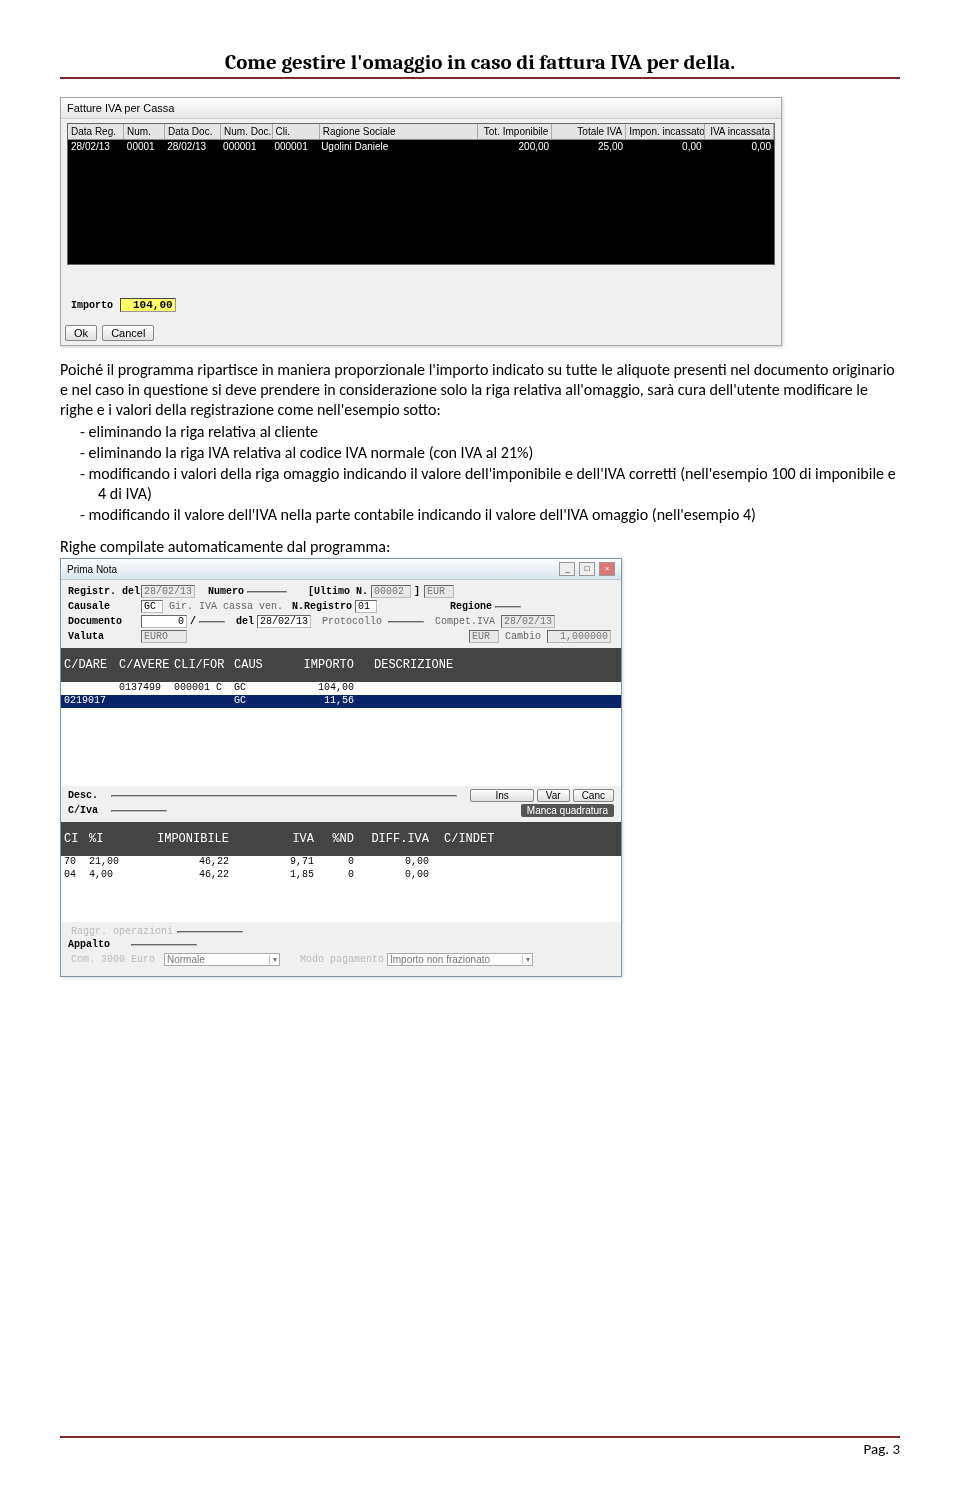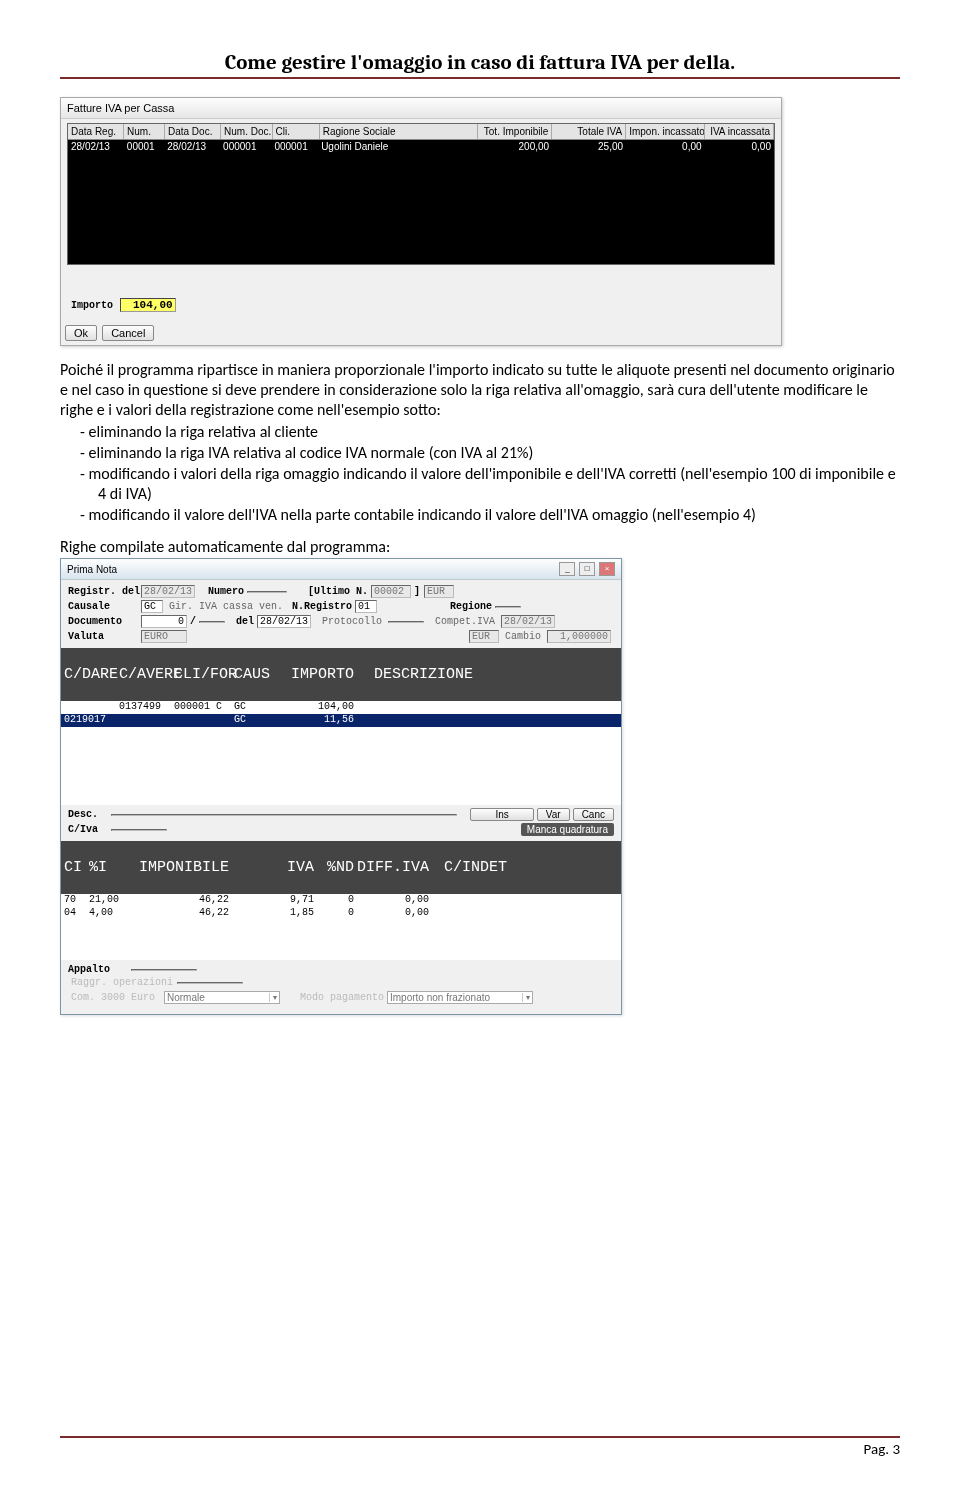--- a/index.html
+++ b/index.html
@@ -192,23 +192,23 @@
   .fplain {
     font-family: "Courier New", monospace;
     font-size: 10px;
     color: #666;
     margin: 0 3px;
   }
   .section-bar {
     background: #444;
     color: #fff;
     font-family: "Courier New", monospace;
-    font-size: 15px;
-    display: flex;
-    padding: 18px 3px;
+    font-size: 12px;
+    display: flex;
+    padding: 10px 3px;
     justify-content: center;
   }
   .g2row {
     display: flex;
     font-family: "Courier New", monospace;
     font-size: 10px;
     background: #fff;
     padding: 0 3px;
     height: 13px;
   }
@@ -463,26 +463,26 @@
       <div class="w3-imp">46,22</div>
       <div class="w3-iva">1,85</div>
       <div class="w3-nd">0</div>
       <div class="w3-dif">0,00</div>
       <div class="w3-ind"></div>
     </div>
     <div class="g3blank"></div>
 
     <div class="footer-row">
       <div class="frow">
+        <span class="fplain" style="width:100px;color:#bbb">Raggr. operazioni</span>
+        <span class="fval-grey" style="width:60px"></span>
+      </div>
+      <div class="frow">
         <span class="flabel" style="width:60px">Appalto</span>
         <span class="fval" style="width:60px"></span>
-      </div>
-      <div class="frow">
-        <span class="fplain" style="width:100px;color:#bbb">Raggr. operazioni</span>
-        <span class="fval-grey" style="width:60px"></span>
       </div>
       <div class="frow" style="margin-top:3px">
         <span class="fplain" style="width:90px;color:#bbb">Com. 3000 Euro</span>
         <span class="dropdown-like" style="width:110px">
           <span>Normale</span>
           <span class="arrow">▾</span>
         </span>
         <span class="fplain" style="margin-left:20px;color:#bbb">Modo pagamento</span>
         <span class="dropdown-like" style="width:140px">
           <span>Importo non frazionato</span>

